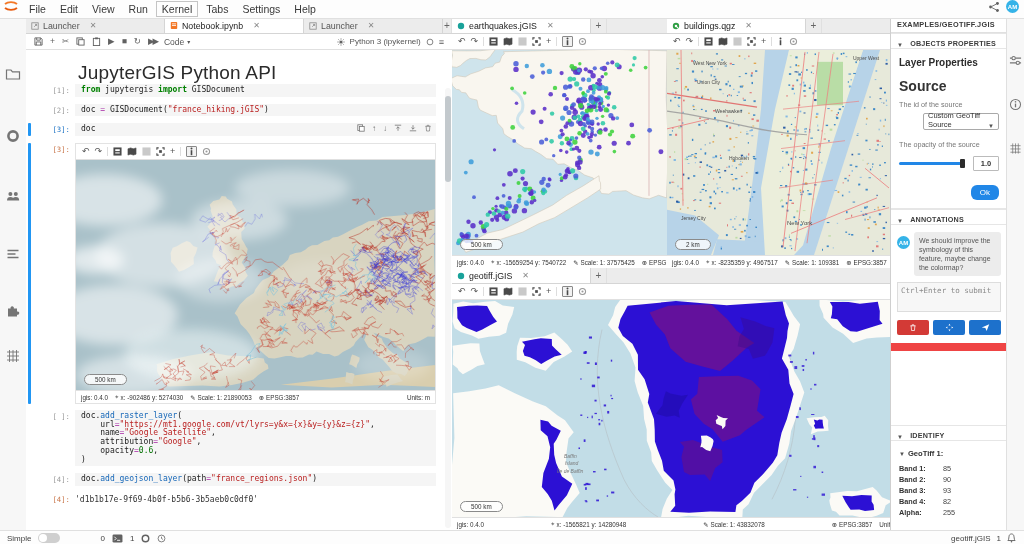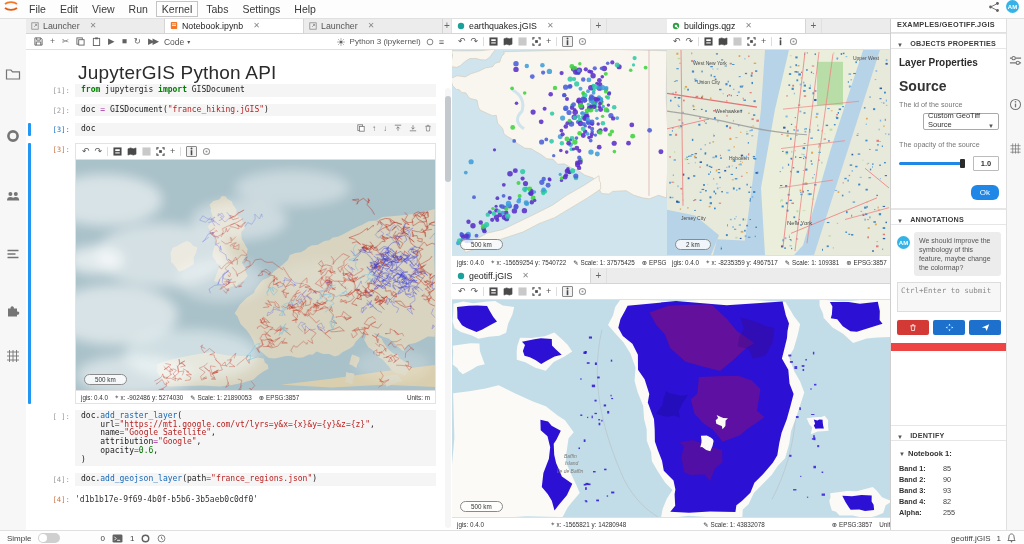--- a/index.html
+++ b/index.html
@@ -1915,21 +1915,21 @@
       </div>
     </div>
     <div style="height:74px"></div>
     <div class="secthead">
       <span class="caret">▼</span>
       <span>IDENTIFY</span>
     </div>
     <div id="identbody">
       <div id="featrow">
         <span class="caret">▼</span>
-        <span>Notebook 1:</span>
+        <span>GeoTiff 1:</span>
       </div>
       <div class="idrow">
           <span class="k">Band 1:</span>
           <span class="v">85</span>
         </div>
       <div class="idrow">
           <span class="k">Band 2:</span>
           <span class="v">90</span>
         </div>
       <div class="idrow">

